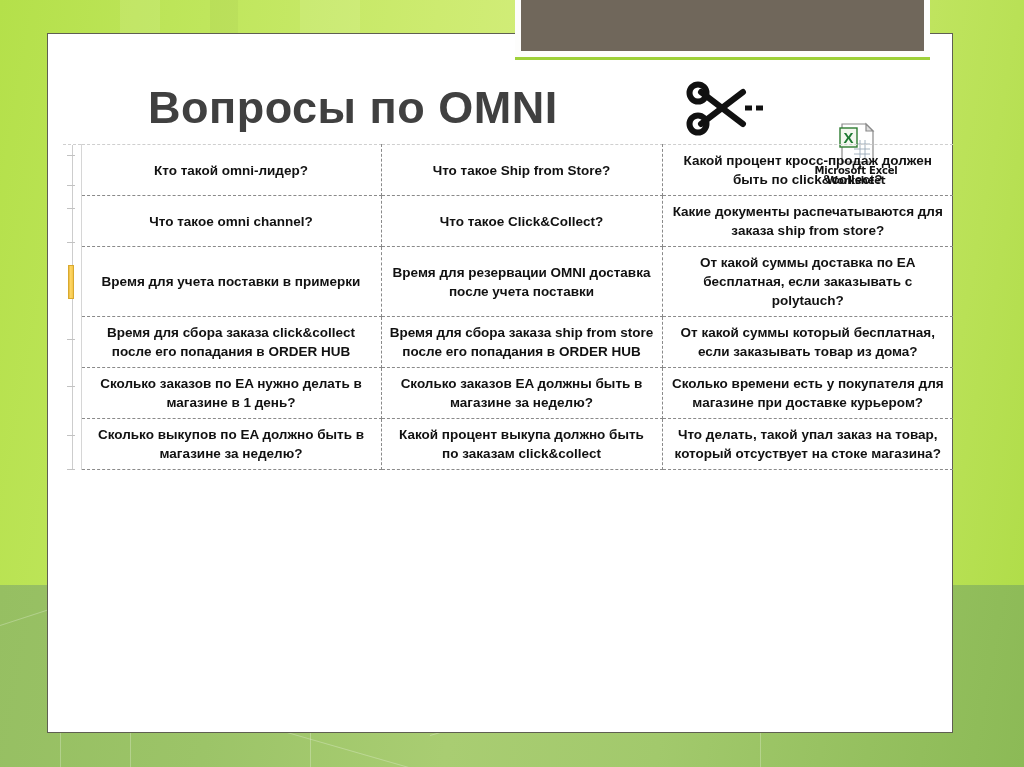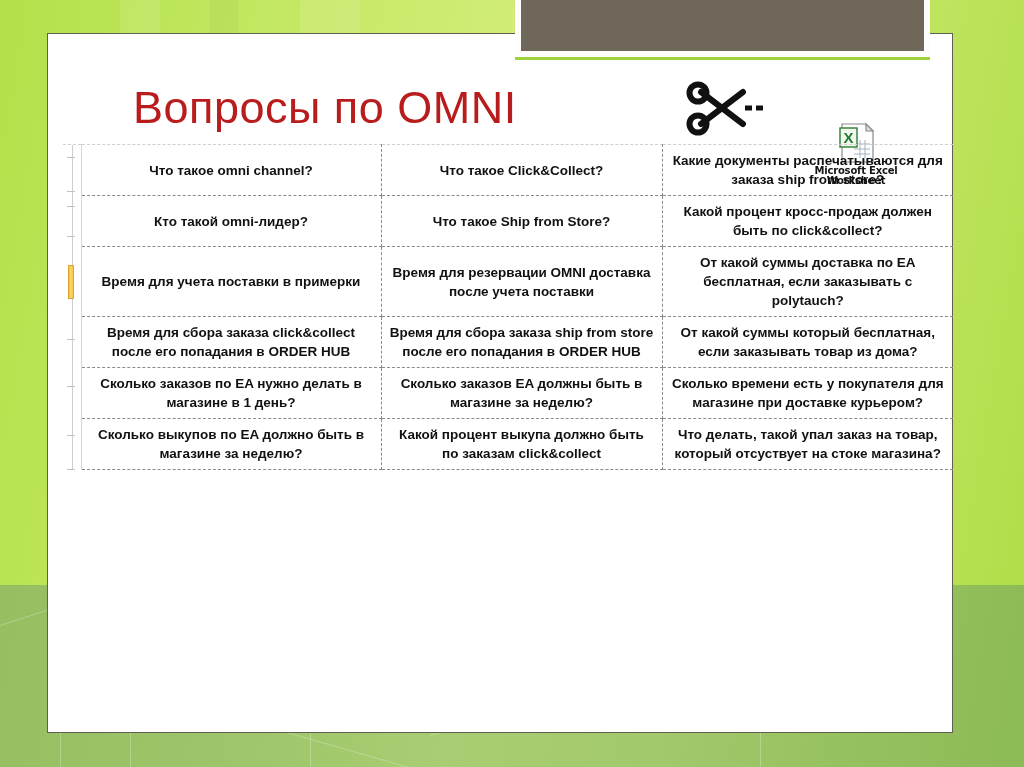--- a/index.html
+++ b/index.html
@@ -76,25 +76,25 @@
   }
 
   
   #title-row {
     position: absolute;
     left: 0; top: 48px;
     width: 906px; height: 72px;
   }
   #slide-title {
     position: absolute;
-    left: 85px; top: 0px;
+    left: 100px; top: 0px;
     width: 560px;
     font-size: 45px;
-    font-weight: normal;
-    color: #b91c1c;
+    font-weight: bold;
+    color: #404040;
     letter-spacing: 0.5px;
     line-height: 52px;
     white-space: nowrap;
   }
   #scissors-icon {
     position: absolute;
     left: 633px; top: -2px;
     width: 90px; height: 62px;
   }
   #excel-object {
@@ -236,41 +236,41 @@
         <div class="excel-caption">Microsoft Excel</div>
         <div class="excel-caption">Worksheet</div>
       </div>
     </div>
 
     <table id="qtable">
       <tbody>
         <tr>
           <td class="gutter">
             <div class="gutter-line"></div>
+            <div class="gutter-tick" style="top:10px;"></div>
+            <div class="gutter-tick" style="top:40px;"></div>
+            <div class="gutter-tick" style="top:70px;"></div>
+          </td>
+          <td class="c1">Кто такой omni-лидер?</td>
+          <td class="c2">Что такое Ship from Store?</td>
+          <td class="c3">Какой процент кросс-продаж должен быть по click&amp;collect?</td>
+        </tr>
+        <tr>
+          <td class="gutter">
+            <div class="gutter-line"></div>
             <div class="gutter-tick" style="top:12px;"></div>
             <div class="gutter-tick" style="top:46px;"></div>
           </td>
           <td class="c1">Что такое omni channel?</td>
           <td class="c2">Что такое Click&amp;Collect?</td>
           <td class="c3">Какие документы распечатываются для заказа ship from store?</td>
         </tr>
         <tr>
           <td class="gutter">
             <div class="gutter-line"></div>
-            <div class="gutter-tick" style="top:10px;"></div>
-            <div class="gutter-tick" style="top:40px;"></div>
-            <div class="gutter-tick" style="top:70px;"></div>
-          </td>
-          <td class="c1">Кто такой omni-лидер?</td>
-          <td class="c2">Что такое Ship from Store?</td>
-          <td class="c3">Какой процент кросс-продаж должен быть по click&amp;collect?</td>
-        </tr>
-        <tr>
-          <td class="gutter">
-            <div class="gutter-line"></div>
             <div class="gutter-marker"></div>
           </td>
           <td class="c1">Время для учета поставки в примерки</td>
           <td class="c2">Время для резервации OMNI доставка после учета поставки</td>
           <td class="c3">От какой суммы доставка по EA бесплатная, если заказывать с polytauch?</td>
         </tr>
         <tr>
           <td class="gutter">
             <div class="gutter-line"></div>
             <div class="gutter-tick" style="top:22px;"></div>

